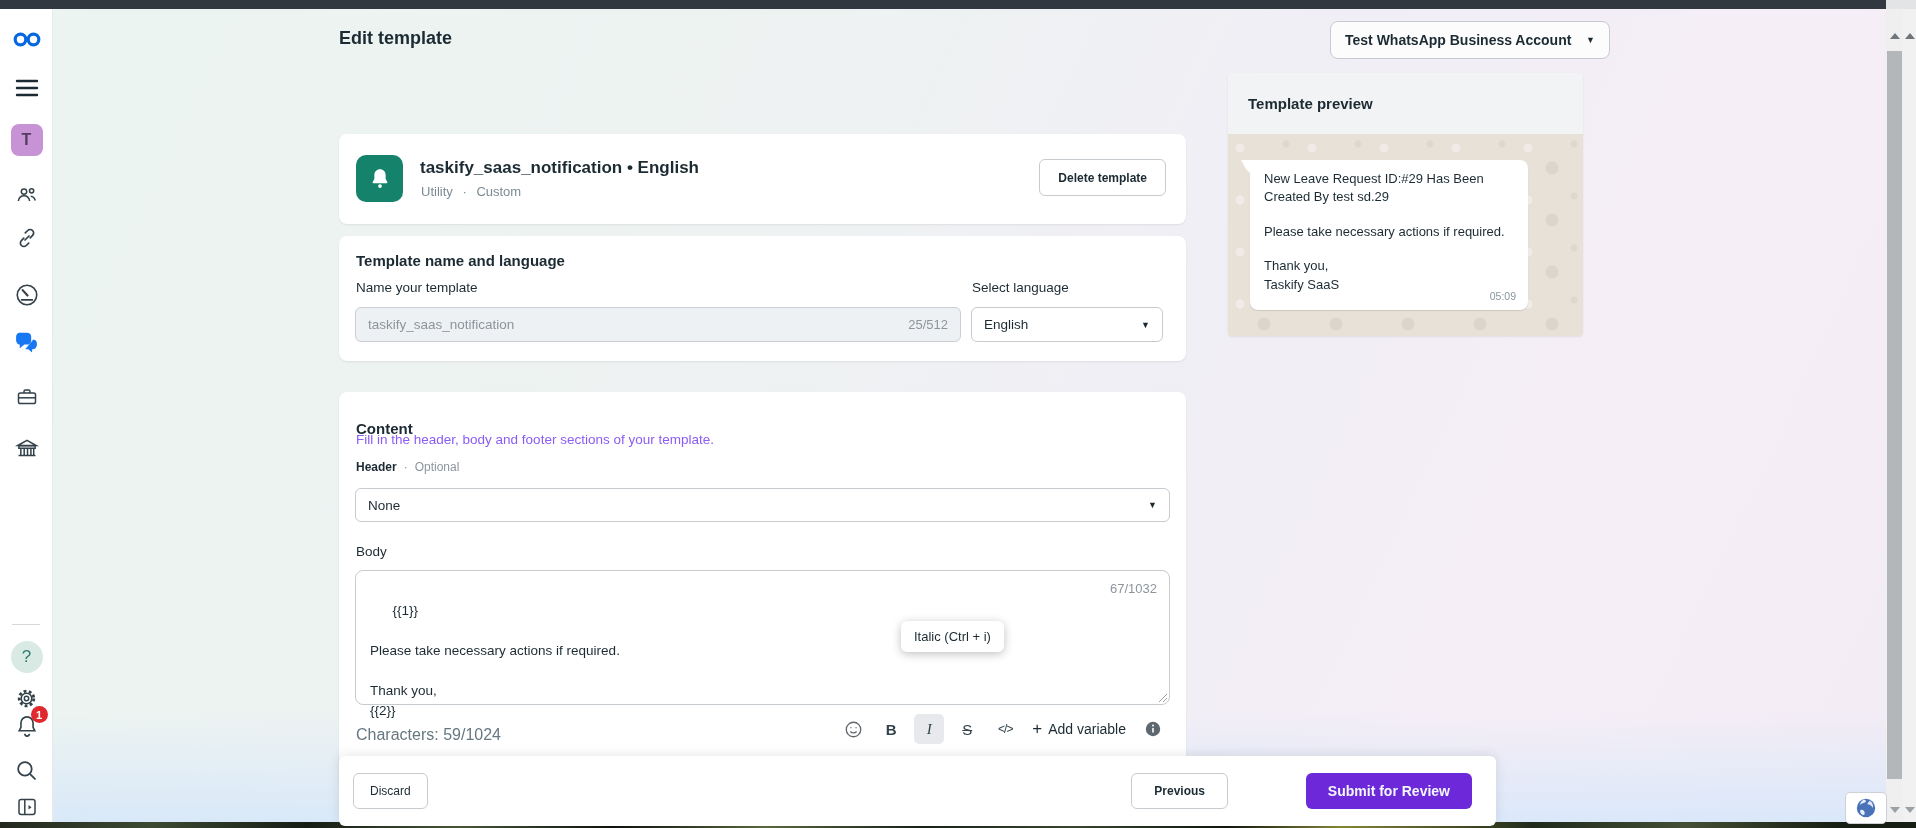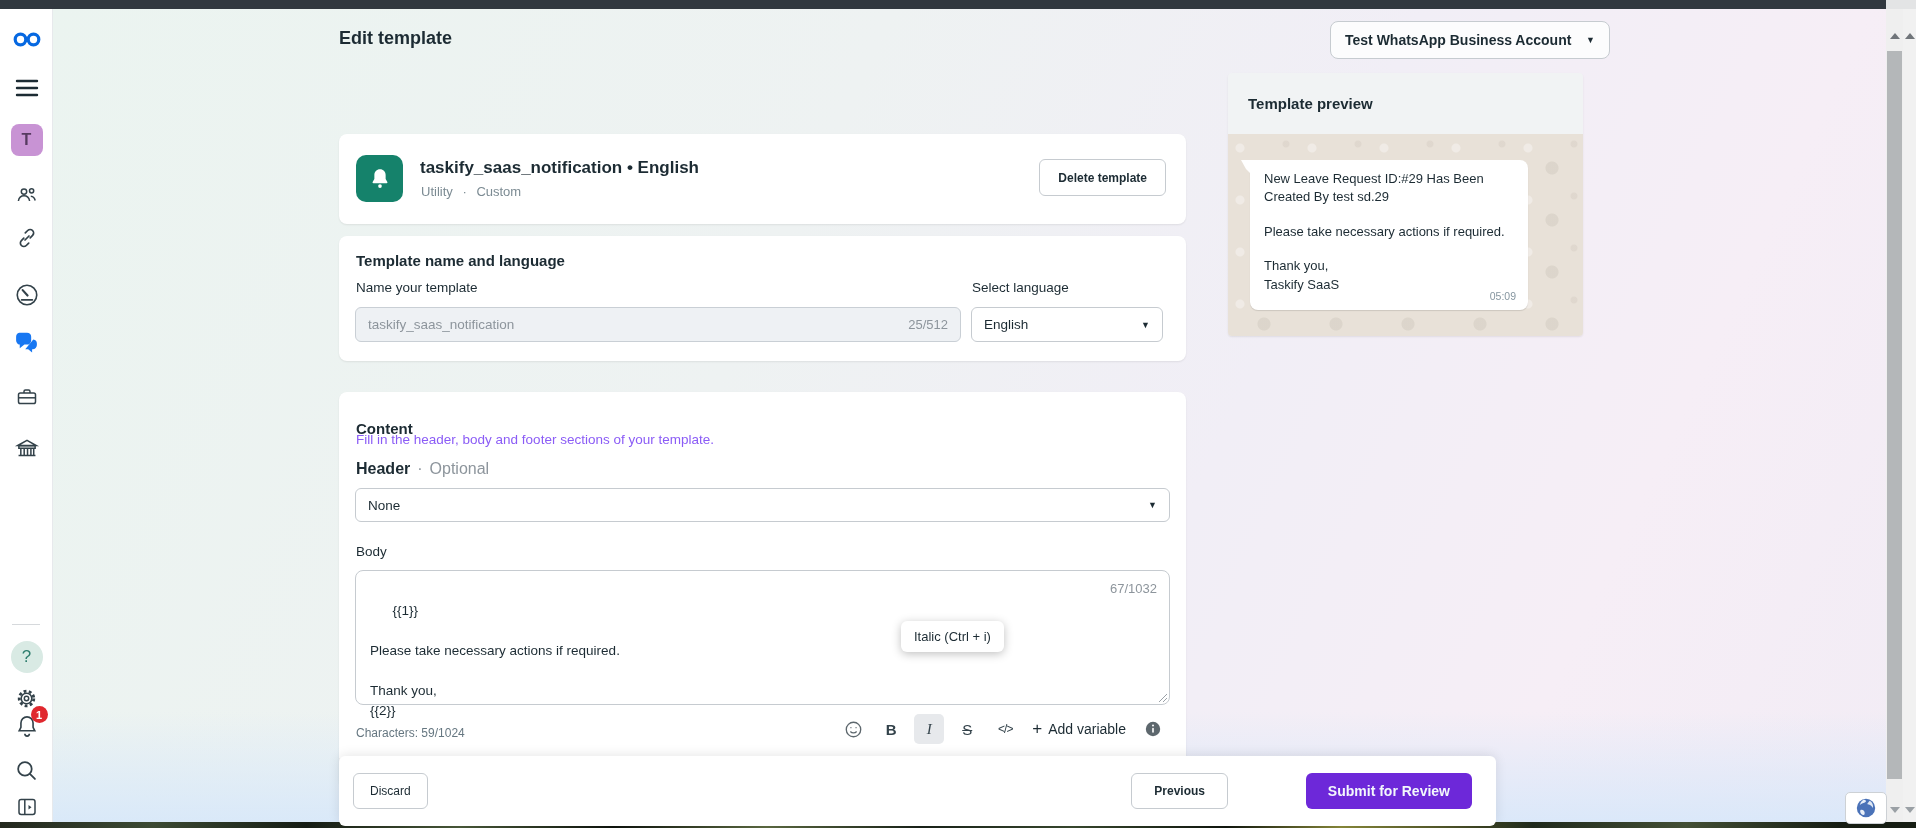--- a/index.html
+++ b/index.html
@@ -44,31 +44,31 @@
   .delete-btn { position: absolute; right: 20px; top: 25px; height: 37px; padding: 0 18px; font-weight: bold; }
 
   .section-title { position: absolute; left: 17px; font-size: 15px; font-weight: bold; color: #1c2b33; }
   .field-label { position: absolute; font-size: 13.5px; color: #1c2b33; }
   .name-input { position: absolute; left: 16px; top: 71px; width: 606px; height: 35px; background: #eef1f4; border: 1px solid #c9cfd5; border-radius: 6px; display: flex; align-items: center; justify-content: space-between; padding: 0 12px; font-size: 13.5px; color: #8d959c; }
   .counter { color: #8d959c; font-size: 13px; }
   .select { position: absolute; background: #fff; border: 1px solid #c6cbd0; border-radius: 6px; display: flex; align-items: center; justify-content: space-between; padding: 0 12px; font-size: 13.5px; color: #1c2b33; cursor: pointer; }
   .lang-select { left: 632px; top: 71px; width: 192px; height: 35px; }
 
   .content-desc { position: absolute; left: 17px; top: 40px; font-size: 13.5px; color: #8b5cf6; }
-  .hdr-row { position: absolute; left: 17px; top: 68px; font-size: 16px; }
+  .hdr-row { position: absolute; left: 17px; top: 68px; font-size: 12px; }
   .hdr-row .opt { color: #8d959c; }
   .hdr-row .dot { color: #8d959c; margin: 0 7px; }
   .none-select { left: 16px; top: 96px; width: 815px; height: 34px; }
   .body-label { position: absolute; left: 17px; top: 152px; font-size: 13.5px; }
   .body-area { position: absolute; left: 16px; top: 178px; width: 815px; height: 135px; background: #fff; border: 1px solid #c6cbd0; border-radius: 8px; padding: 10px 14px; font-size: 13.5px; line-height: 1.48; white-space: pre-wrap; color: #1c2b33; }
   .body-counter { position: absolute; right: 12px; top: 8px; font-size: 13px; color: #8d959c; }
   .resize-handle { position: absolute; right: 2px; bottom: 2px; width: 10px; height: 10px;
     background: repeating-linear-gradient(135deg, transparent 0 2px, #9aa1a7 2px 3px); clip-path: polygon(100% 0, 100% 100%, 0 100%); }
 
-  .chars-row { position: absolute; left: 17px; top: 334px; font-size: 12px; color: #667781; }
+  .chars-row { position: absolute; left: 17px; top: 334px; font-size: 16px; color: #667781; }
   .toolbar { position: absolute; right: 18px; top: 322px; display: flex; align-items: center; gap: 8px; }
   .tb-btn { width: 30px; height: 30px; display: flex; align-items: center; justify-content: center; border-radius: 5px; cursor: pointer; font-size: 15px; color: #33424a; }
   .tb-btn.bold { font-weight: bold; }
   .tb-btn.italic { font-style: italic; font-family: "Liberation Serif", serif; background: #e7e9ec; }
   .tb-btn.strike { text-decoration: line-through; }
   .tb-btn.code { font-size: 12px; letter-spacing: -1px; }
   .add-var { display: flex; align-items: center; gap: 6px; font-size: 14px; color: #1c2b33; cursor: pointer; padding: 0 4px; }
   .add-var .plus { font-size: 17px; }
 
   .samples-strip { position: absolute; left: 0; top: 366px; width: 847px; height: 30px; background: #f2f3f5; }

